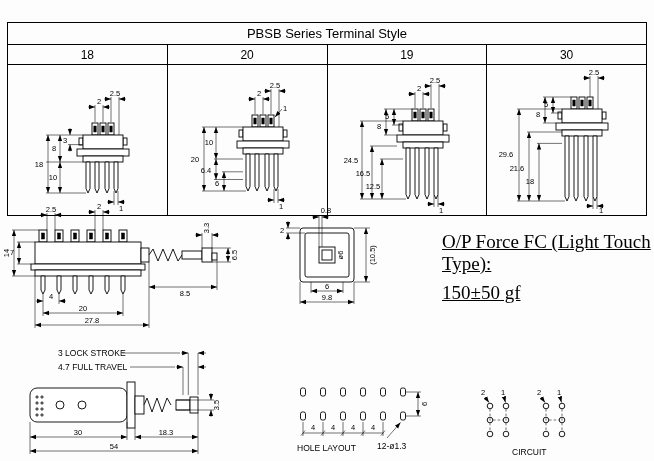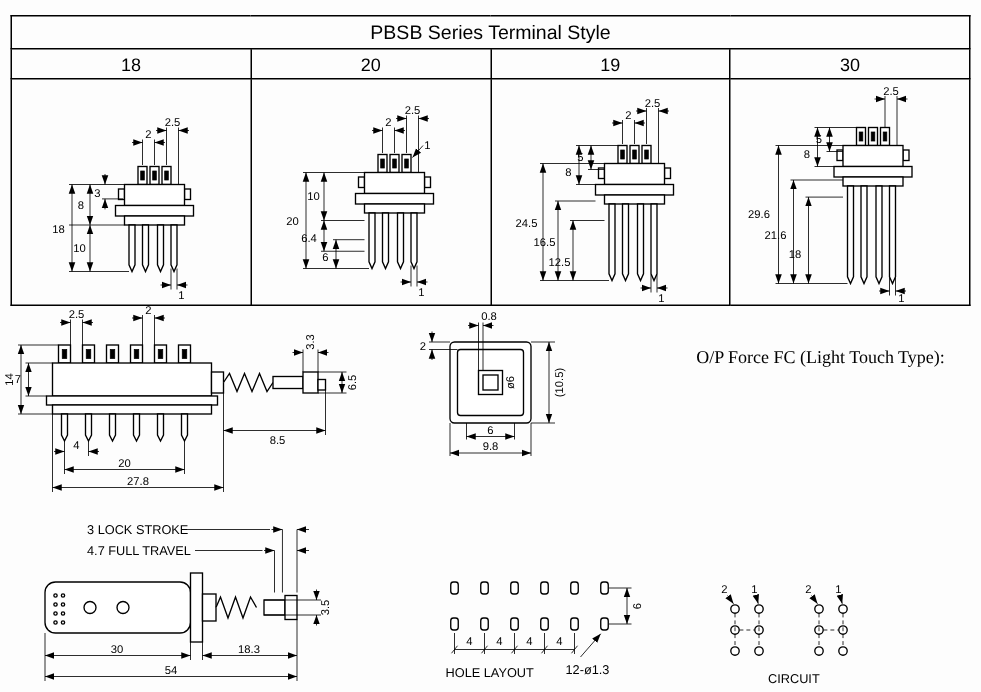--- a/index.html
+++ b/index.html
@@ -1,30 +1,30 @@
 <!DOCTYPE html>
 <html><head>
 <meta charset="utf-8">
 <style>
   html,body{margin:0;padding:0;}
   body{width:654px;height:461px;position:relative;background:#fdfdfd;font-family:"Liberation Sans",sans-serif;color:#000;overflow:hidden;}
-  table.term{position:absolute;left:7px;top:10px;width:640px;border-collapse:collapse;table-layout:fixed;}
+  table.term{position:absolute;left:7px;top:22px;width:640px;border-collapse:collapse;table-layout:fixed;}
   table.term td{border:1px solid #000;padding:0;text-align:center;}
   td.title{height:21px;font-size:13px;}
   td.colh{height:19px;font-size:12px;}
   td.cell{height:150px;vertical-align:top;}
   svg{display:block;overflow:visible;}
   .fig rect,.fig path,.fig circle{stroke:#000;stroke-width:0.9;fill:#fff;}
   .fig rect.slot{fill:#000;stroke-width:0.5;}
   .dim line{stroke:#000;stroke-width:0.55;fill:none;}
   .dim line.dash{stroke-dasharray:2.6 2;}
   .dimtx{font-family:"Liberation Sans",sans-serif;font-size:7.5px;fill:#000;text-anchor:middle;}
   .lab{font-family:"Liberation Sans",sans-serif;font-size:8.5px;fill:#000;text-anchor:start;}
   .abs{position:absolute;}
-  .note{position:absolute;left:442px;top:231px;width:210px;text-align:center;font-family:"Liberation Serif",serif;font-size:12px;}
+  .note{position:absolute;left:442px;top:231px;width:210px;font-family:"Liberation Serif",serif;font-size:19px;text-decoration:underline;}
   .note .l2{margin-top:7px;}
 </style>
 </head>
 <body>
 
 <svg width="0" height="0" style="position:absolute">
 <defs>
 <marker id="ar" viewBox="0 0 8 8" refX="7.6" refY="4" markerWidth="6.5" markerHeight="6.5" orient="auto-start-reverse" markerUnits="userSpaceOnUse">
 <path d="M0,1.3 L7.6,4 L0,6.7 Z" fill="#000"></path>
 </marker>
@@ -377,20 +377,21 @@
     <text class="dimtx" x="10" y="30">2</text>
     <text class="dimtx" transform="rotate(-90 70.5 52)" x="70.5" y="52">ø6</text>
     <text class="dimtx" transform="rotate(-90 103 52)" x="103" y="52">(10.5)</text>
     <text class="dimtx" x="55" y="86">6</text>
     <text class="dimtx" x="55" y="97">9.8</text>
   </g>
 </svg>
 
 <div class="note">
   <div>O/P Force FC (Light Touch Type):</div>
+  <div class="l2">150±50 gf</div>
 </div>
 
 <svg class="abs" style="left:22px;top:340px" width="235" height="120" viewBox="0 0 235 120">
   <g class="fig">
     <rect x="8" y="48" width="97" height="34" rx="7"></rect>
     <circle cx="15" cy="57" r="1.1"></circle>
       <circle cx="20" cy="57" r="1.1"></circle>
     <circle cx="15" cy="63" r="1.1"></circle>
       <circle cx="20" cy="63" r="1.1"></circle>
     <circle cx="15" cy="69" r="1.1"></circle>

